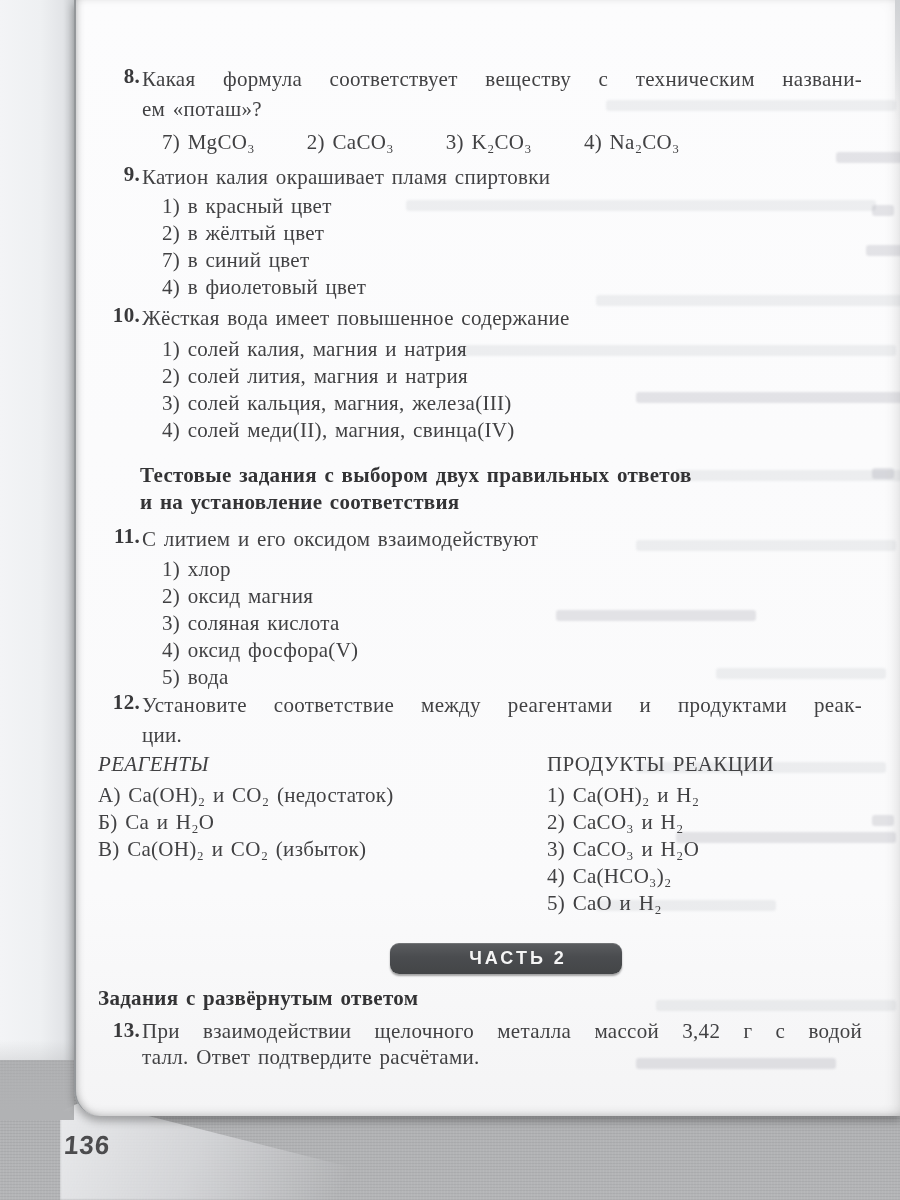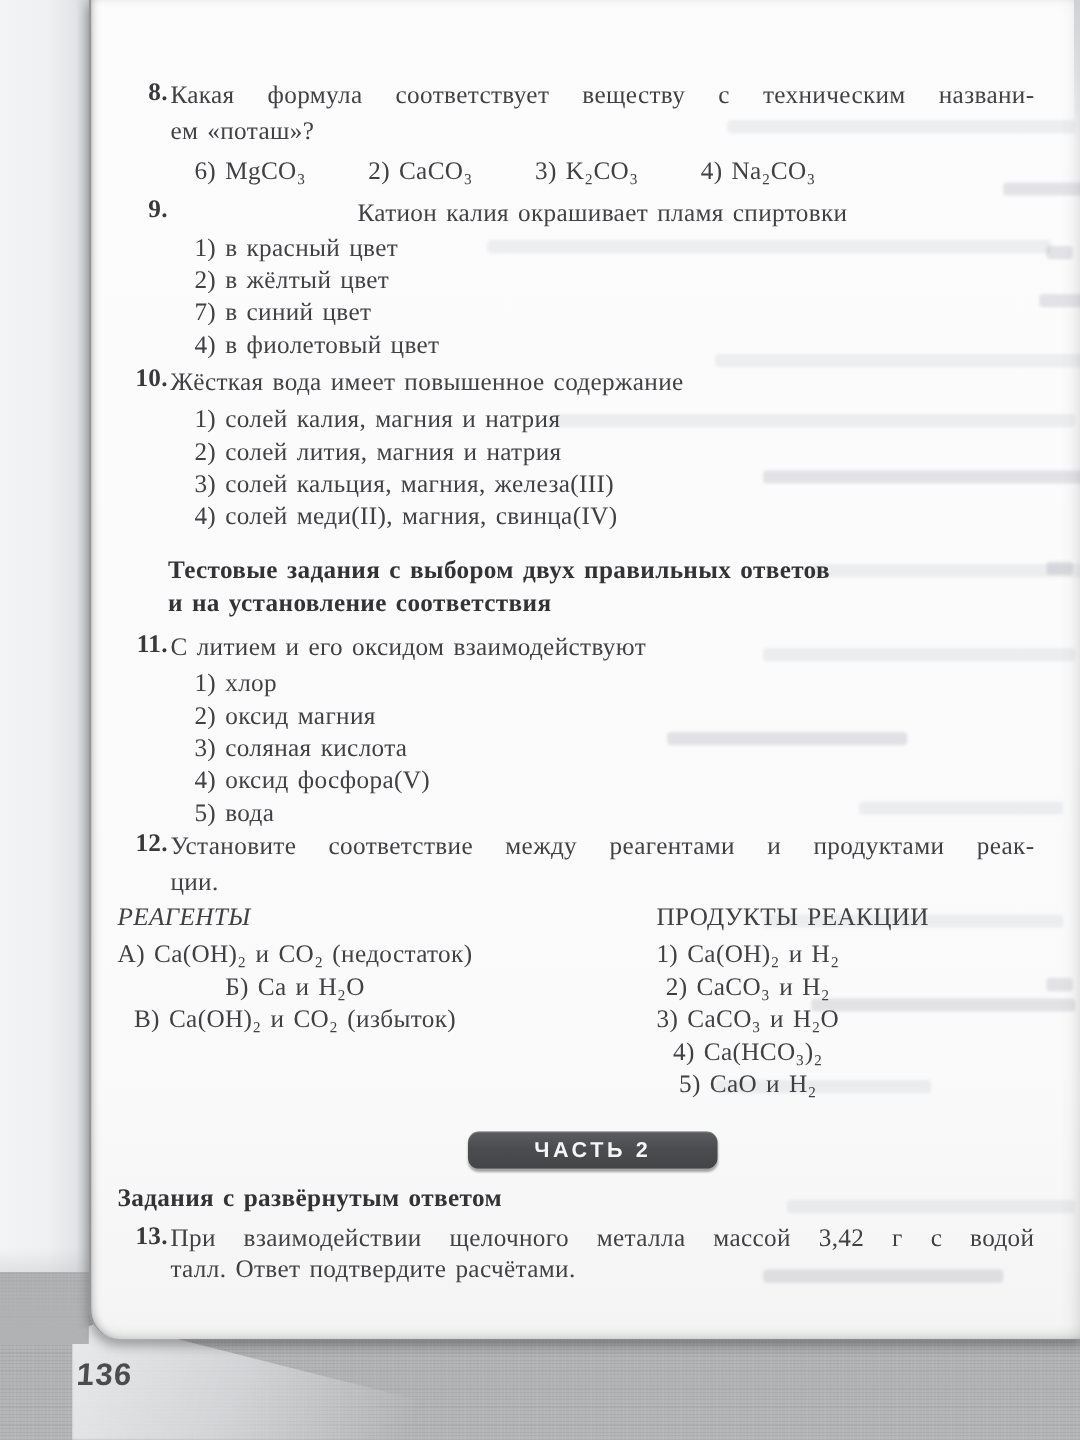--- a/index.html
+++ b/index.html
@@ -52,29 +52,29 @@
   .qnum{width:42px;text-align:right;font-weight:bold;color:#39393b;}
   .qtext{left:66px;width:720px;}
   .line{line-height:30px;height:30px;white-space:nowrap;}
   .line.j{white-space:normal;text-align:justify;text-align-last:justify;}
   .optrow{left:86px;display:flex;gap:52px;line-height:28px;}
   .optlist{left:86px;}
   .optlist div{line-height:27px;height:27px;white-space:nowrap;}
   .heading{left:22px;font-weight:bold;color:#333335;}
   .heading div{line-height:27px;height:27px;white-space:nowrap;}
   .colhead{line-height:28px;white-space:nowrap;}
-  .matchlist div{line-height:27px;height:27px;white-space:nowrap;text-align:center;}
+  .matchlist div{line-height:27px;height:27px;white-space:nowrap;}
   .banner{
     position:absolute;left:314px;top:943px;width:208px;height:31px;
     background:linear-gradient(180deg,#5b5d60 0%,#4a4c4f 45%,#434547 100%);
     border-radius:9px;
     box-shadow:0 2px 2px rgba(0,0,0,.35), inset 0 1px 0 rgba(255,255,255,.15);
     color:#f5f5f5;font-family:"Liberation Sans","DejaVu Sans",sans-serif;
     font-weight:bold;font-size:18px;letter-spacing:3px;
-    text-align:center;line-height:31px;
+    text-align:center;line-height:31px;padding-left:24px;
   }
   .subheading{left:22px;font-weight:bold;color:#333335;line-height:28px;white-space:nowrap;}
   .page-number{
     position:absolute;left:64px;top:1130px;
     font-family:"Liberation Sans","DejaVu Sans",sans-serif;
     font-weight:bold;font-size:26px;color:#4c4c4e;letter-spacing:1px;
     transform:skewX(-4deg);
   }
   
   .ghost{
@@ -114,28 +114,28 @@
   <div class="ghost dark" style="left:796px;top:205px;width:22px;"></div>
   <div class="ghost dark" style="left:796px;top:468px;width:22px;"></div>
   <div class="ghost dark" style="left:796px;top:815px;width:22px;"></div>
 
   <div class="t qnum" style="left:22px;top:64px;">8.</div>
   <div class="t qtext" style="top:64px;">
     <div class="line j">Какая формула соответствует веществу с техническим названи-</div>
     <div class="line">ем «поташ»?</div>
   </div>
   <div class="t optrow" style="top:128px;">
-    <span>6) MgCO₃</span>
+    <span>7) MgCO₃</span>
     <span>2) CaCO₃</span>
     <span>3) K₂CO₃</span>
     <span>4) Na₂CO₃</span>
   </div>
 
   <div class="t qnum" style="left:22px;top:162px;">9.</div>
-  <div class="t qtext" style="top:162px;text-align:center;">
+  <div class="t qtext" style="top:162px;">
     <div class="line">Катион калия окрашивает пламя спиртовки</div>
   </div>
   <div class="t optlist" style="top:193px;">
     <div>1) в красный цвет</div>
     <div>2) в жёлтый цвет</div>
     <div>7) в синий цвет</div>
     <div>4) в фиолетовый цвет</div>
   </div>
 
   <div class="t qnum" style="left:22px;top:303px;">10.</div>

